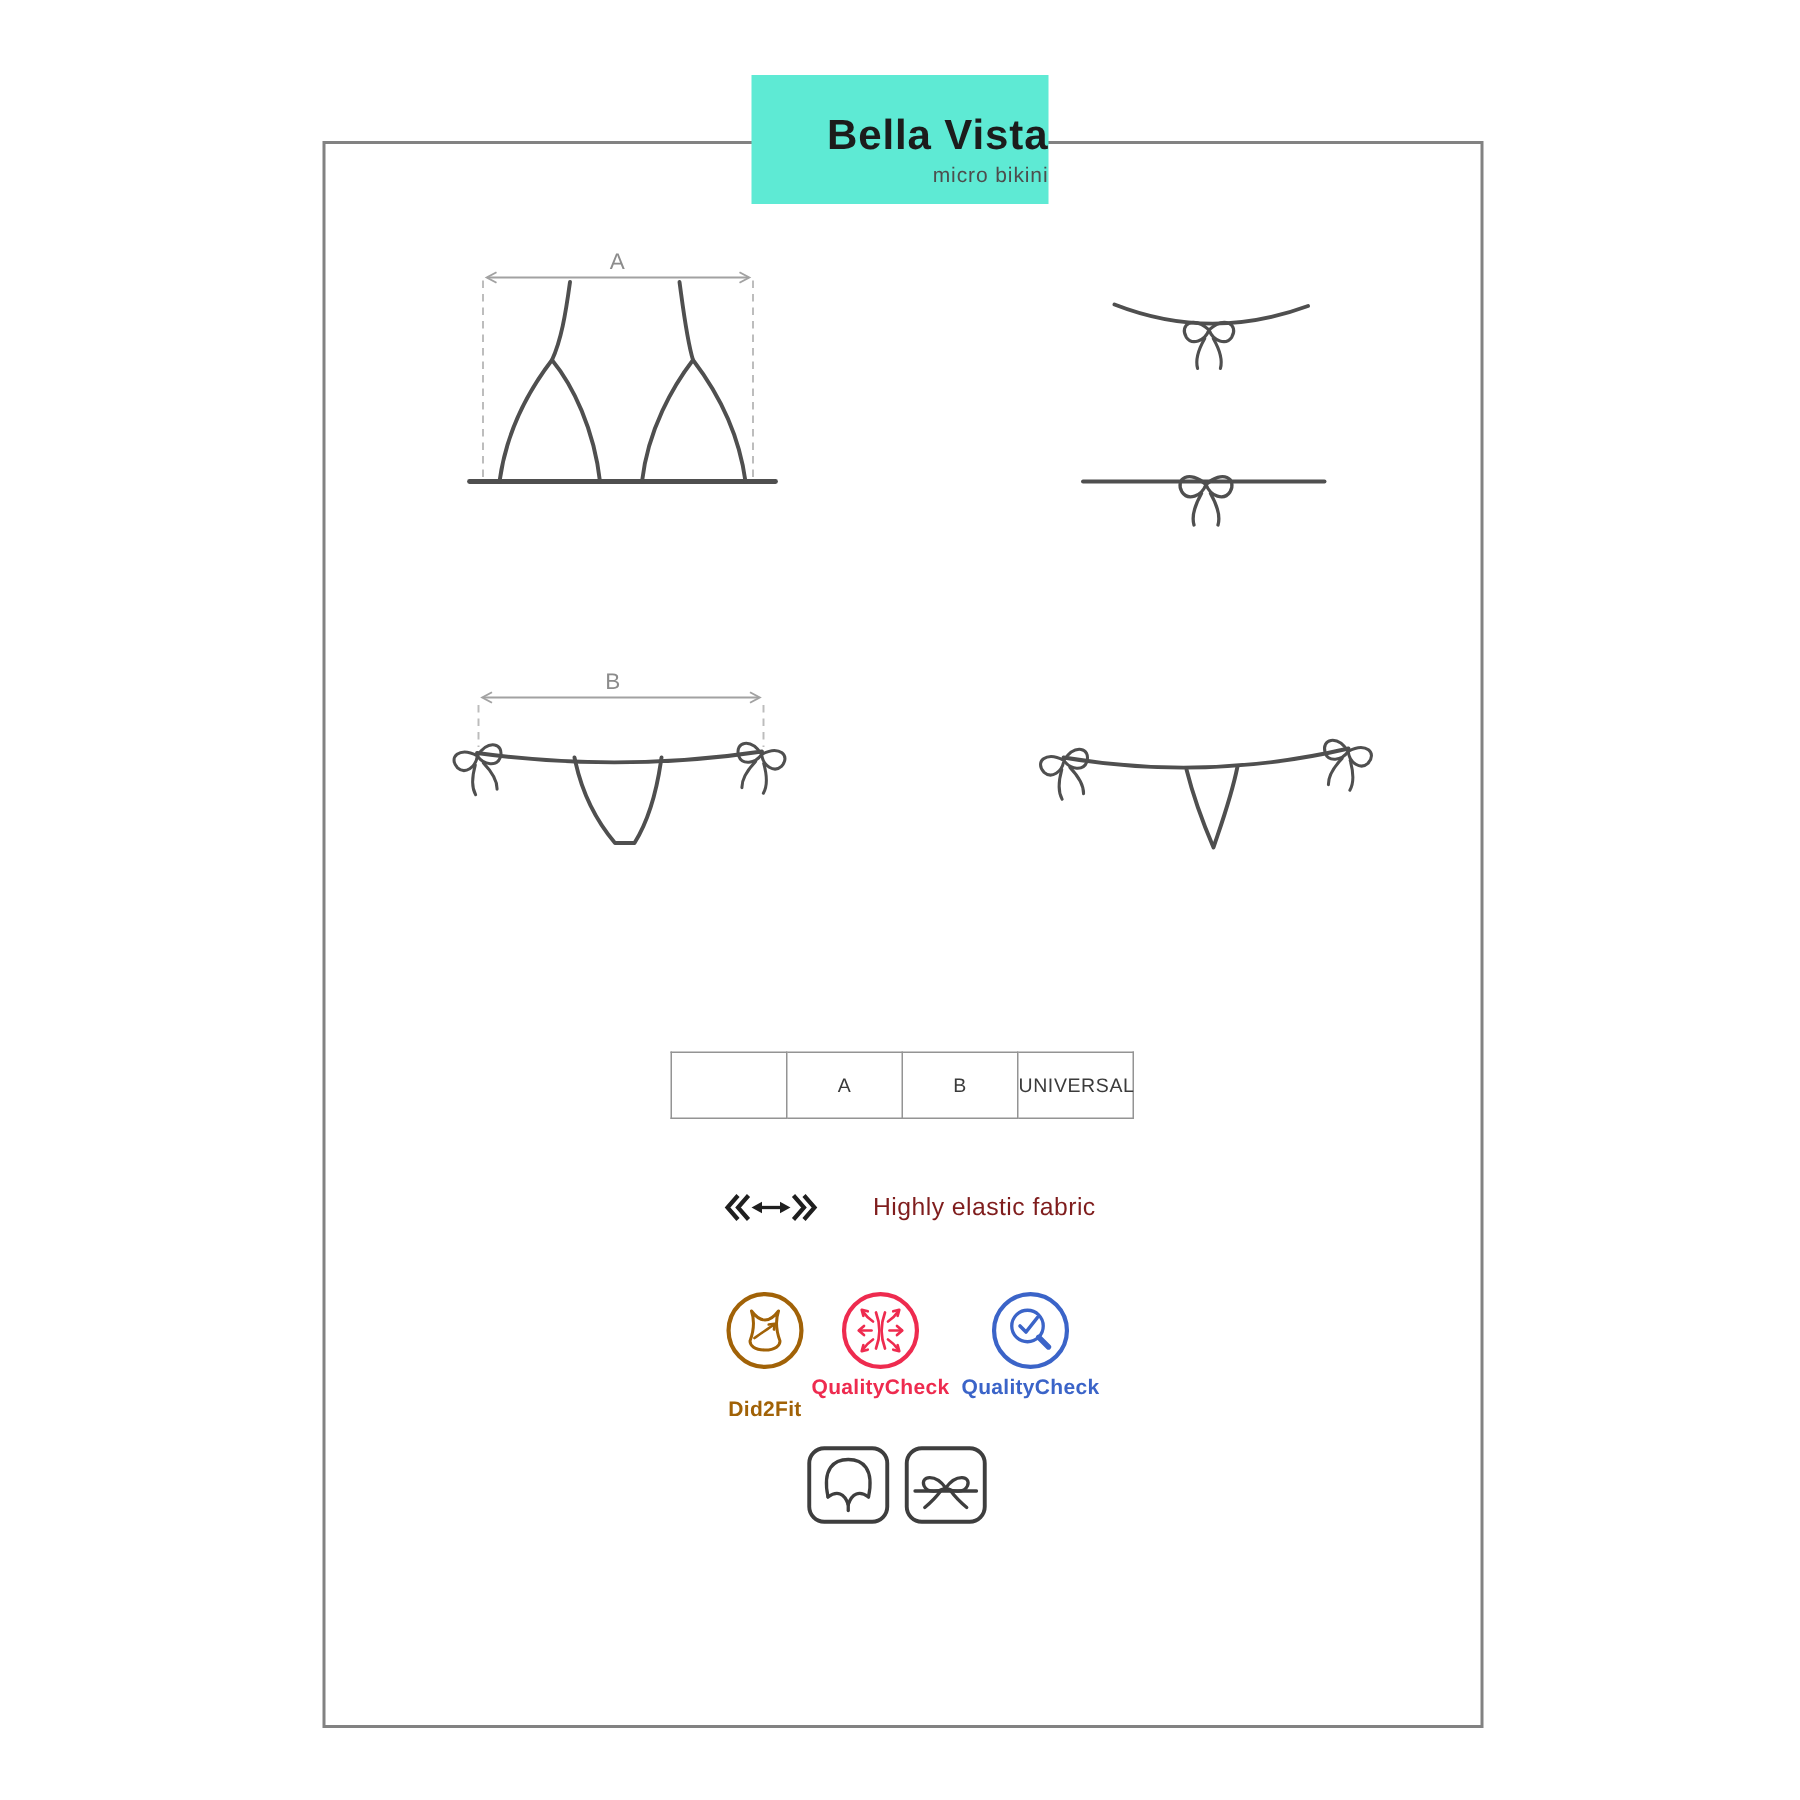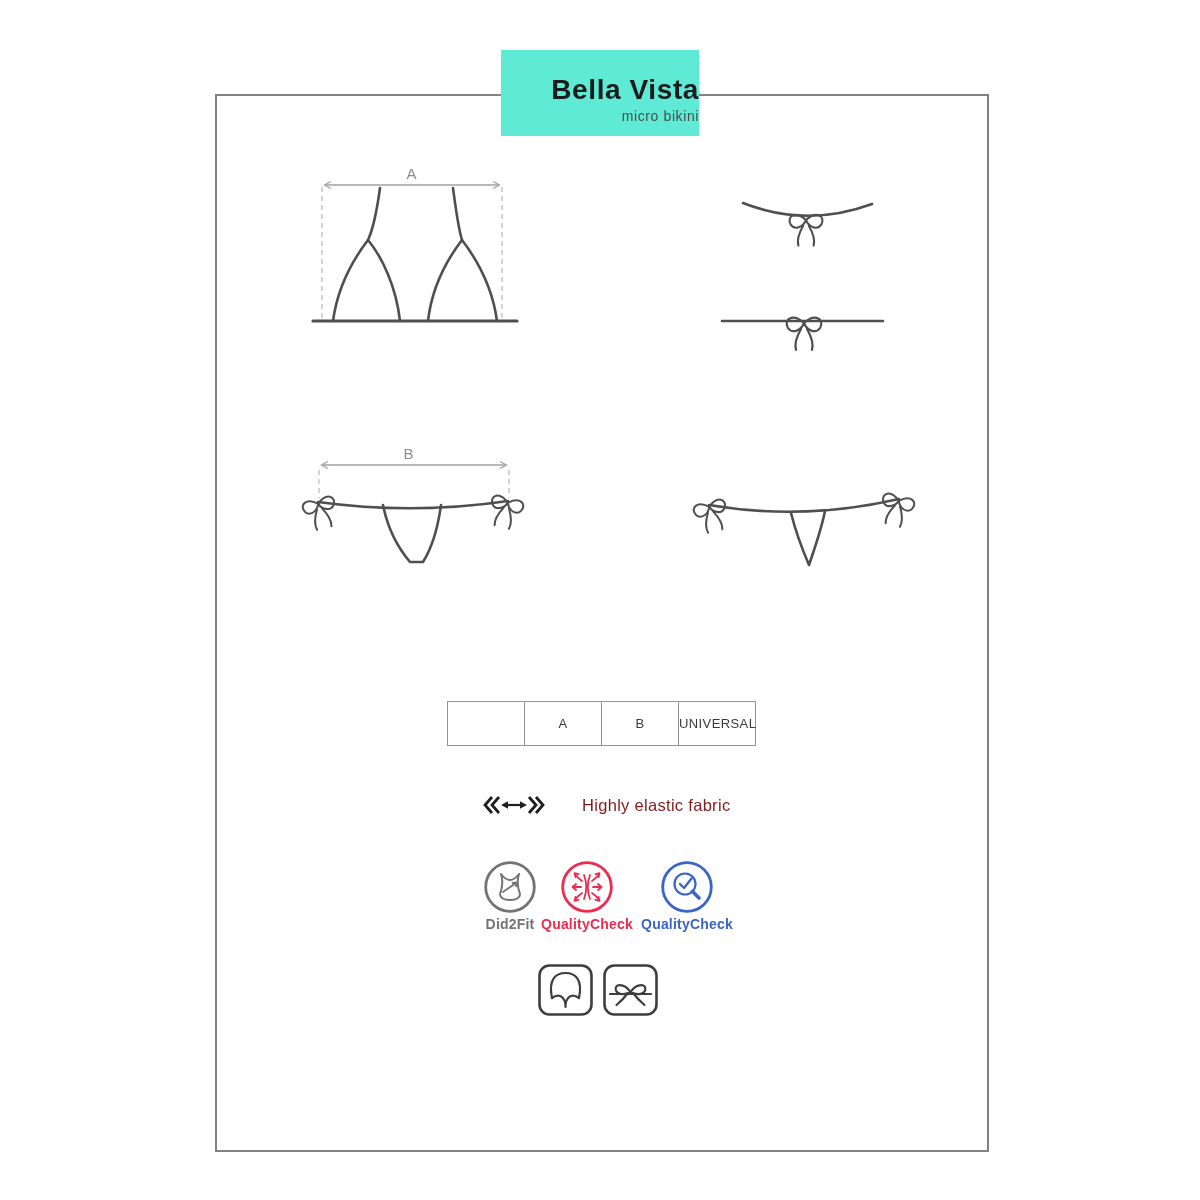--- a/index.html
+++ b/index.html
@@ -152,21 +152,21 @@
       <path class="chev" d="M 16,4 9,12 16,20"></path>
       <line x1="22" y1="12" x2="40" y2="12" stroke="#1f1f1f" stroke-width="2.2"></line>
       <polygon points="18,12 25,8.2 25,15.8" fill="#1f1f1f"></polygon>
       <polygon points="44,12 37,8.2 37,15.8" fill="#1f1f1f"></polygon>
       <path class="chev" d="M 46,4 53,12 46,20"></path>
       <path class="chev" d="M 53,4 60,12 53,20"></path>
     </svg>
     <span class="note-text">Highly elastic fabric</span>
   </div>
 
-  <div class="badge badge-1" style="color: #737373;">
+  <div class="badge badge-1" style="color: #a16207; gap: 15px;">
     <svg class="bicon" viewBox="0 0 54 54">
       <circle class="bring" cx="27" cy="27" r="24.3"></circle>
       <path class="bfine" stroke-width="2" d="M 18,14 C 20,20 20,26 17,34 C 17,37 20,40 27,40 C 34,40 37,37 37,34 C 34,26 34,20 36,14 C 33,18 30,20 27,20 C 24,20 21,18 18,14"></path>
       <path class="bfine" stroke-width="1.8" d="M 20,32 C 24,29 29,26 33,23"></path>
       <path class="bfine" stroke-width="1.8" d="M 29.5,23 L 33.5,22.5 L 33,26.3"></path>
     </svg>
     <span class="badge-label">Did2Fit</span>
   </div>
 
   <div class="badge badge-2" style="color: rgb(238, 43, 79);">

